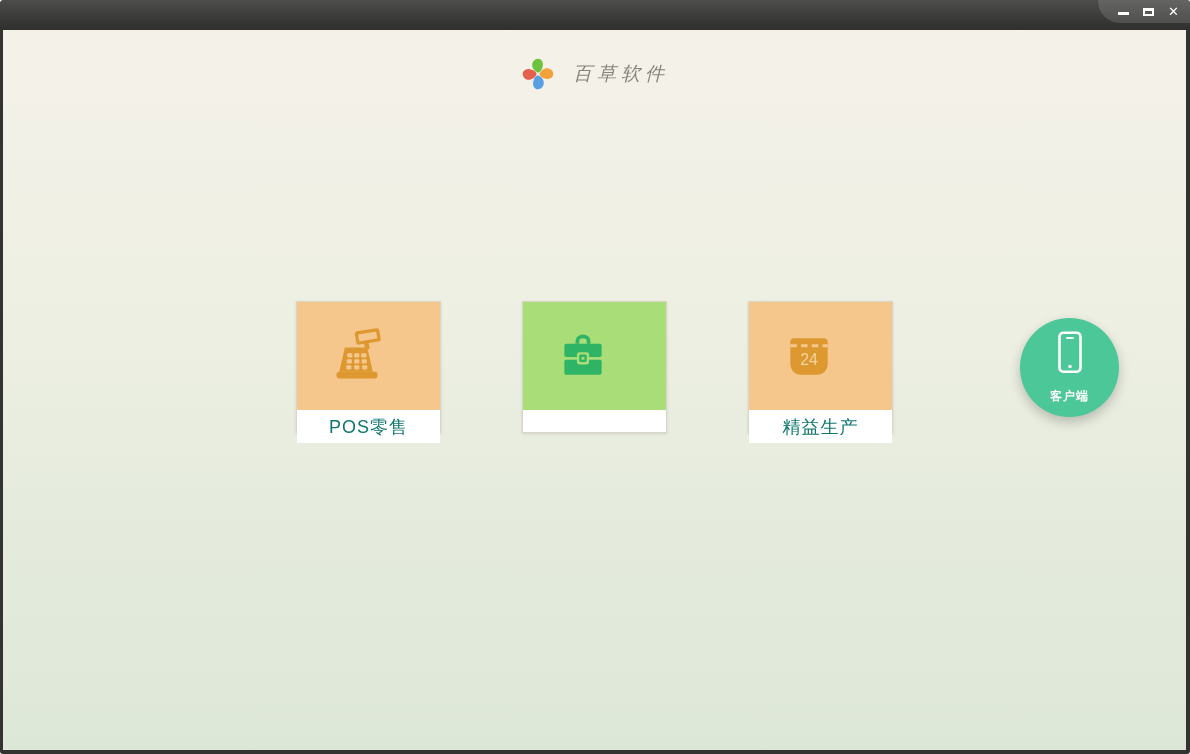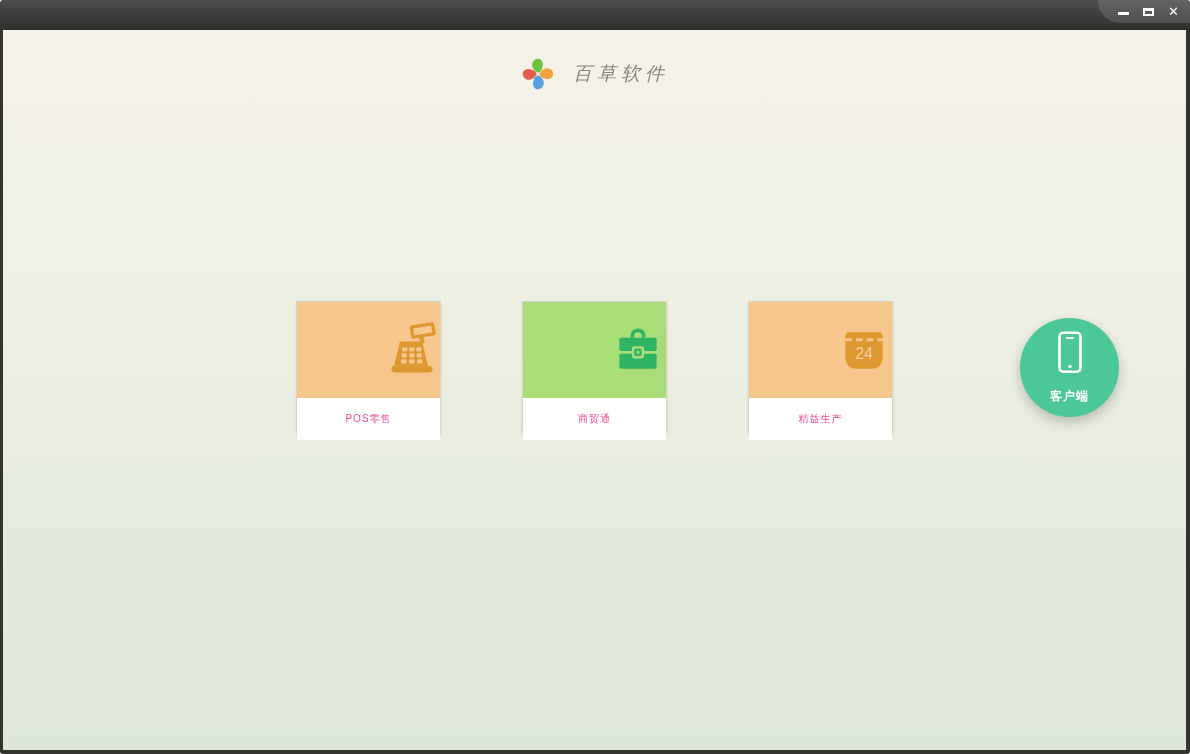--- a/index.html
+++ b/index.html
@@ -21,25 +21,25 @@
   
   .content{position:absolute;left:3px;right:4px;top:30px;bottom:4px;
     background:linear-gradient(180deg,#f4f1e9 0%,#eff0e4 35%,#e4ebdc 70%,#dde7d8 100%);}
   
   .brand{position:absolute;left:0;top:26px;width:100%;display:flex;align-items:center;justify-content:center;gap:17px;}
   .brand-name{font-family:"DejaVu Serif","Liberation Serif",serif;font-style:italic;
     font-size:19px;color:#86847c;letter-spacing:5px;}
   
   .card{position:absolute;width:145px;height:132px;background:#fff;border:1px solid #d9d5c7;
     box-sizing:border-box;box-shadow:0 1px 3px rgba(0,0,0,0.10);cursor:pointer;}
-  .card-top{height:96px;display:flex;align-items:center;justify-content:flex-end;padding-left:32px;}
+  .card-top{height:108px;display:flex;align-items:center;justify-content:flex-start;padding-left:32px;}
   .card-top.orange{background:#f6c78d;}
   .card-top.green{background:#a9dd78;}
-  .card-label{height:42px;display:flex;align-items:center;justify-content:center;
-    font-size:10px;color:#ec4899;letter-spacing:1px;background:#fff;}
+  .card-label{height:33px;display:flex;align-items:center;justify-content:center;
+    font-size:18px;color:#0f766e;letter-spacing:1px;background:#fff;}
   .card-pos{left:293px;top:271px;}
   .card-trade{left:519px;top:271px;}
   .card-lean{left:745px;top:271px;}
   
   .client-circle{position:absolute;left:1017px;top:288px;width:99px;height:99px;border-radius:50%;
     background:#4bc798;box-shadow:0 5px 12px rgba(0,0,0,0.22);cursor:pointer;
     display:flex;flex-direction:column;align-items:center;justify-content:center;gap:12px;}
   .client-label{color:#fff;font-size:12px;font-weight:bold;letter-spacing:1px;}
 </style>
 </head>
@@ -106,21 +106,20 @@
           <path d="M24,17 v-3 a6,5 0 0 1 12,0 v3" fill="none" stroke="#2eb464" stroke-width="4"></path>
           <g fill="#2eb464">
             <rect x="10" y="17" width="40" height="14" rx="2"></rect>
             <rect x="10" y="34" width="40" height="16" rx="2"></rect>
           </g>
           <rect x="23.5" y="26" width="13" height="13" rx="2.5" fill="#a9dd78"></rect>
           <rect x="26" y="28.5" width="8" height="8" rx="1.5" fill="#2eb464"></rect>
           <rect x="28.5" y="31" width="3" height="3" fill="#a9dd78"></rect>
         </svg>
       </div>
-      <div class="card-label">商贸通</div>
     </div>
 
     <div class="card card-lean">
       <div class="card-top orange">
         <svg width="56" height="56" viewBox="0 0 60 60">
           <path d="M14,11 h32 a4,4 0 0 1 4,4 v24 a11,11 0 0 1 -11,11 h-18 a11,11 0 0 1 -11,-11 v-24 a4,4 0 0 1 4,-4 z" fill="#dd9830"></path>
           <line x1="10" y1="19" x2="50" y2="19" stroke="#f6c78d" stroke-width="3" stroke-dasharray="7 4.5"></line>
           <text x="30" y="40" text-anchor="middle" font-size="17" font-family="Liberation Sans, sans-serif" fill="#f3d4a0">24</text>
         </svg>
       </div>

